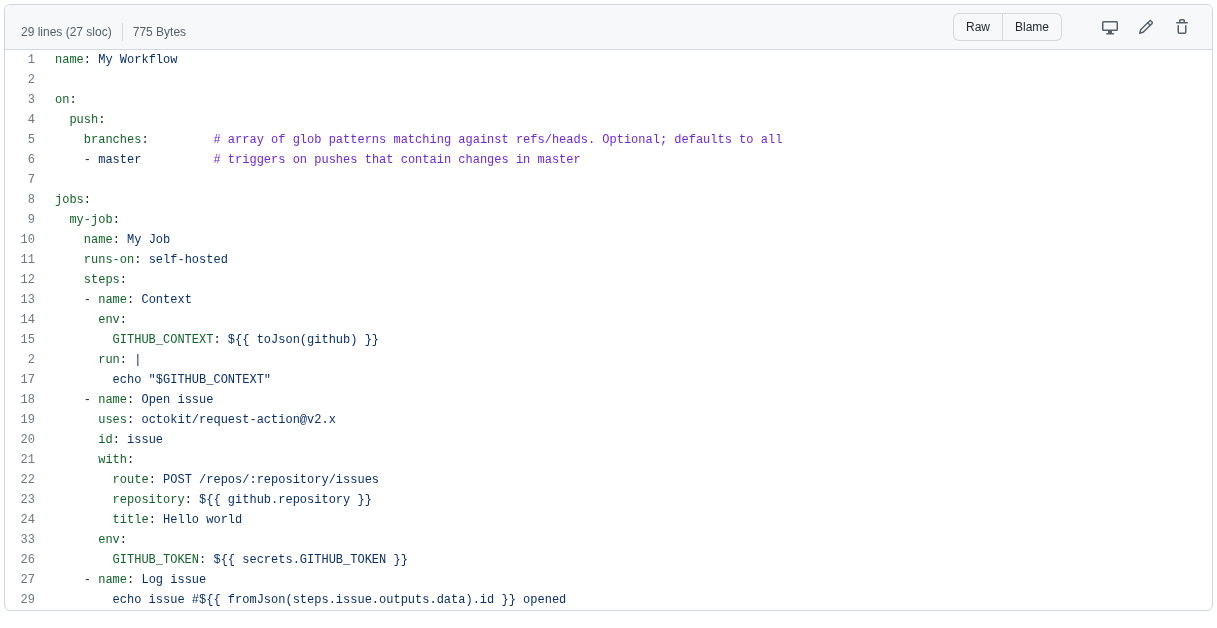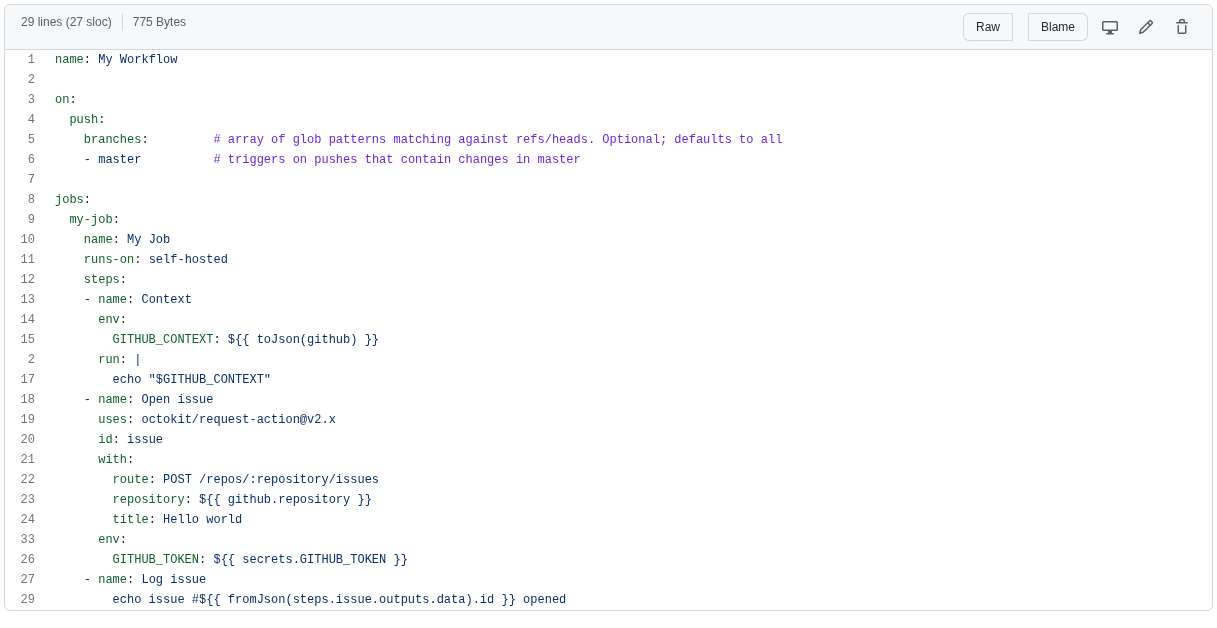--- a/index.html
+++ b/index.html
@@ -10,21 +10,21 @@
       background: #ffffff;
       padding: 4px;
     }
     .file-box {
       border: 1px solid #d0d7de;
       border-radius: 6px;
       overflow: hidden;
     }
     .file-header {
       display: flex;
-      align-items: flex-start;
+      align-items: flex-end;
       justify-content: space-between;
       padding: 8px 16px;
       background: #f6f8fa;
       border-bottom: 1px solid #d0d7de;
     }
     .file-info {
       display: flex;
       align-items: center;
       font-size: 12px;
       color: #57606a;
@@ -35,22 +35,21 @@
       background: #d0d7de;
       margin: 0 10px;
     }
     .file-actions {
       display: flex;
       align-items: center;
       gap: 0;
     }
     .btn-group {
       display: inline-flex;
-      margin-right: 0;
-      gap: 16px;
+      margin-right: 26px;
     }
     .btn {
       display: inline-flex;
       align-items: center;
       padding: 3px 12px;
       font-size: 12px;
       font-weight: 500;
       line-height: 20px;
       color: #24292f;
       background: #f6f8fa;

